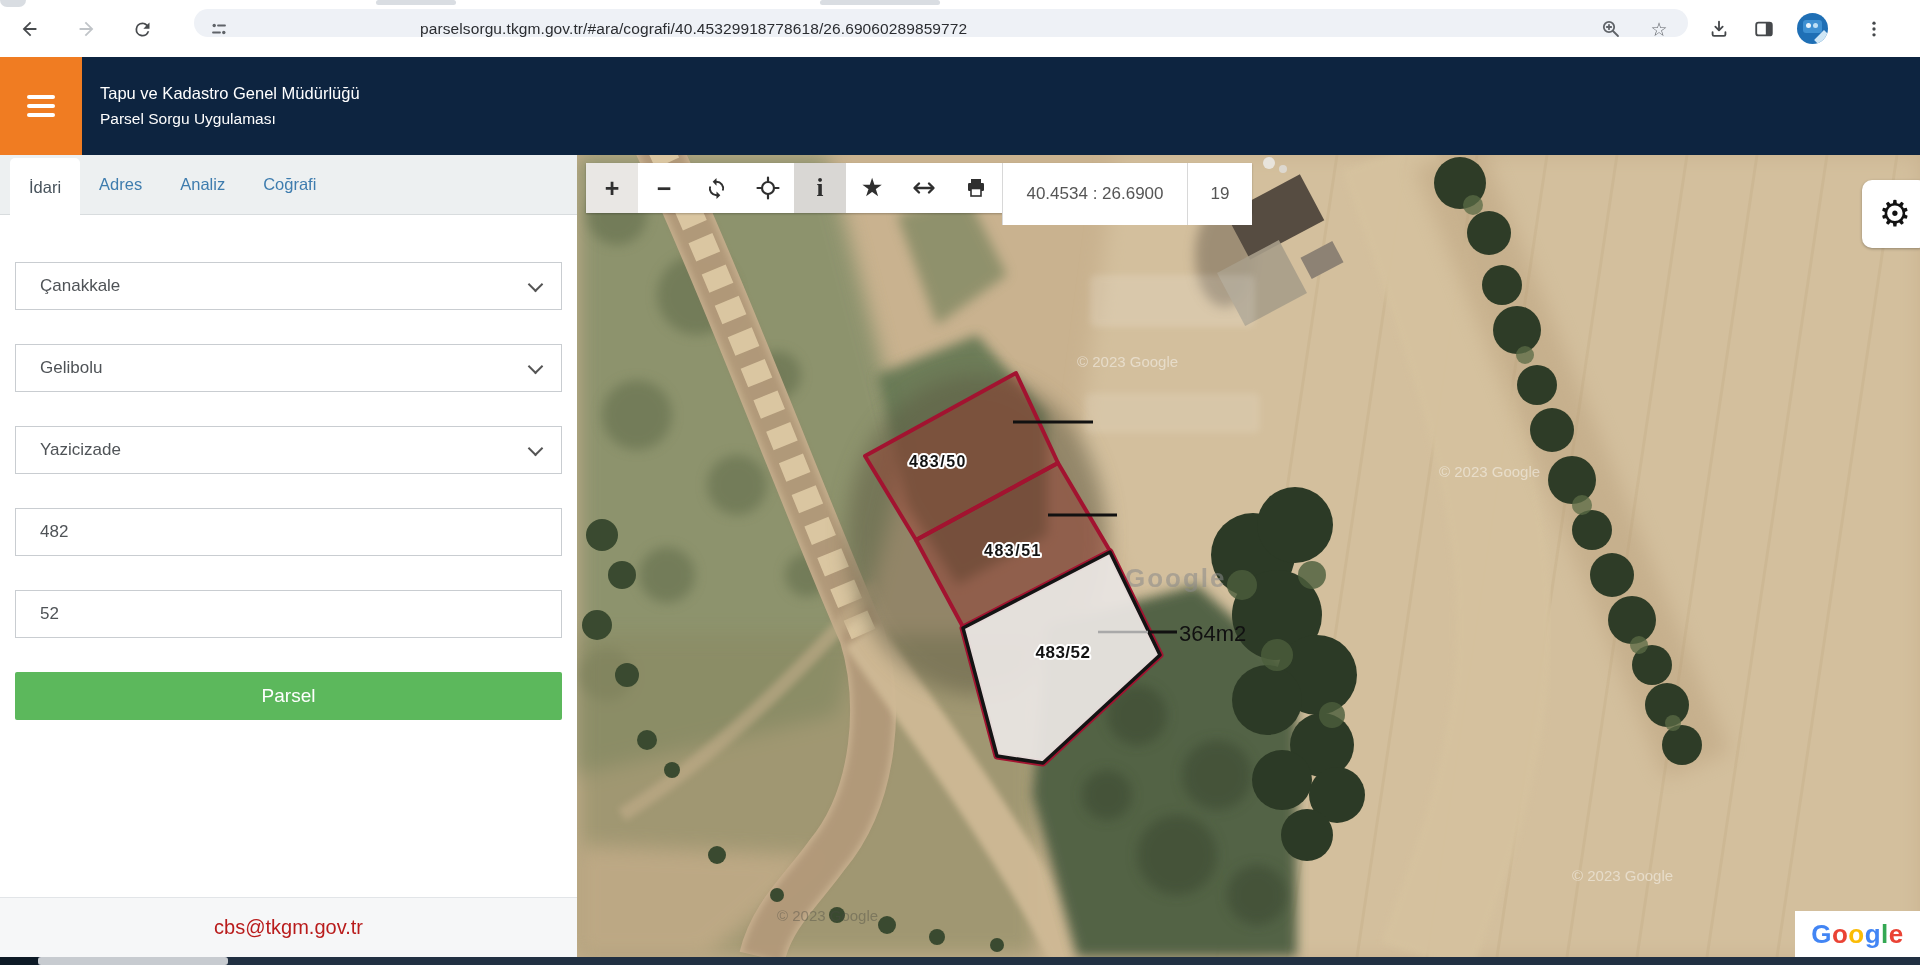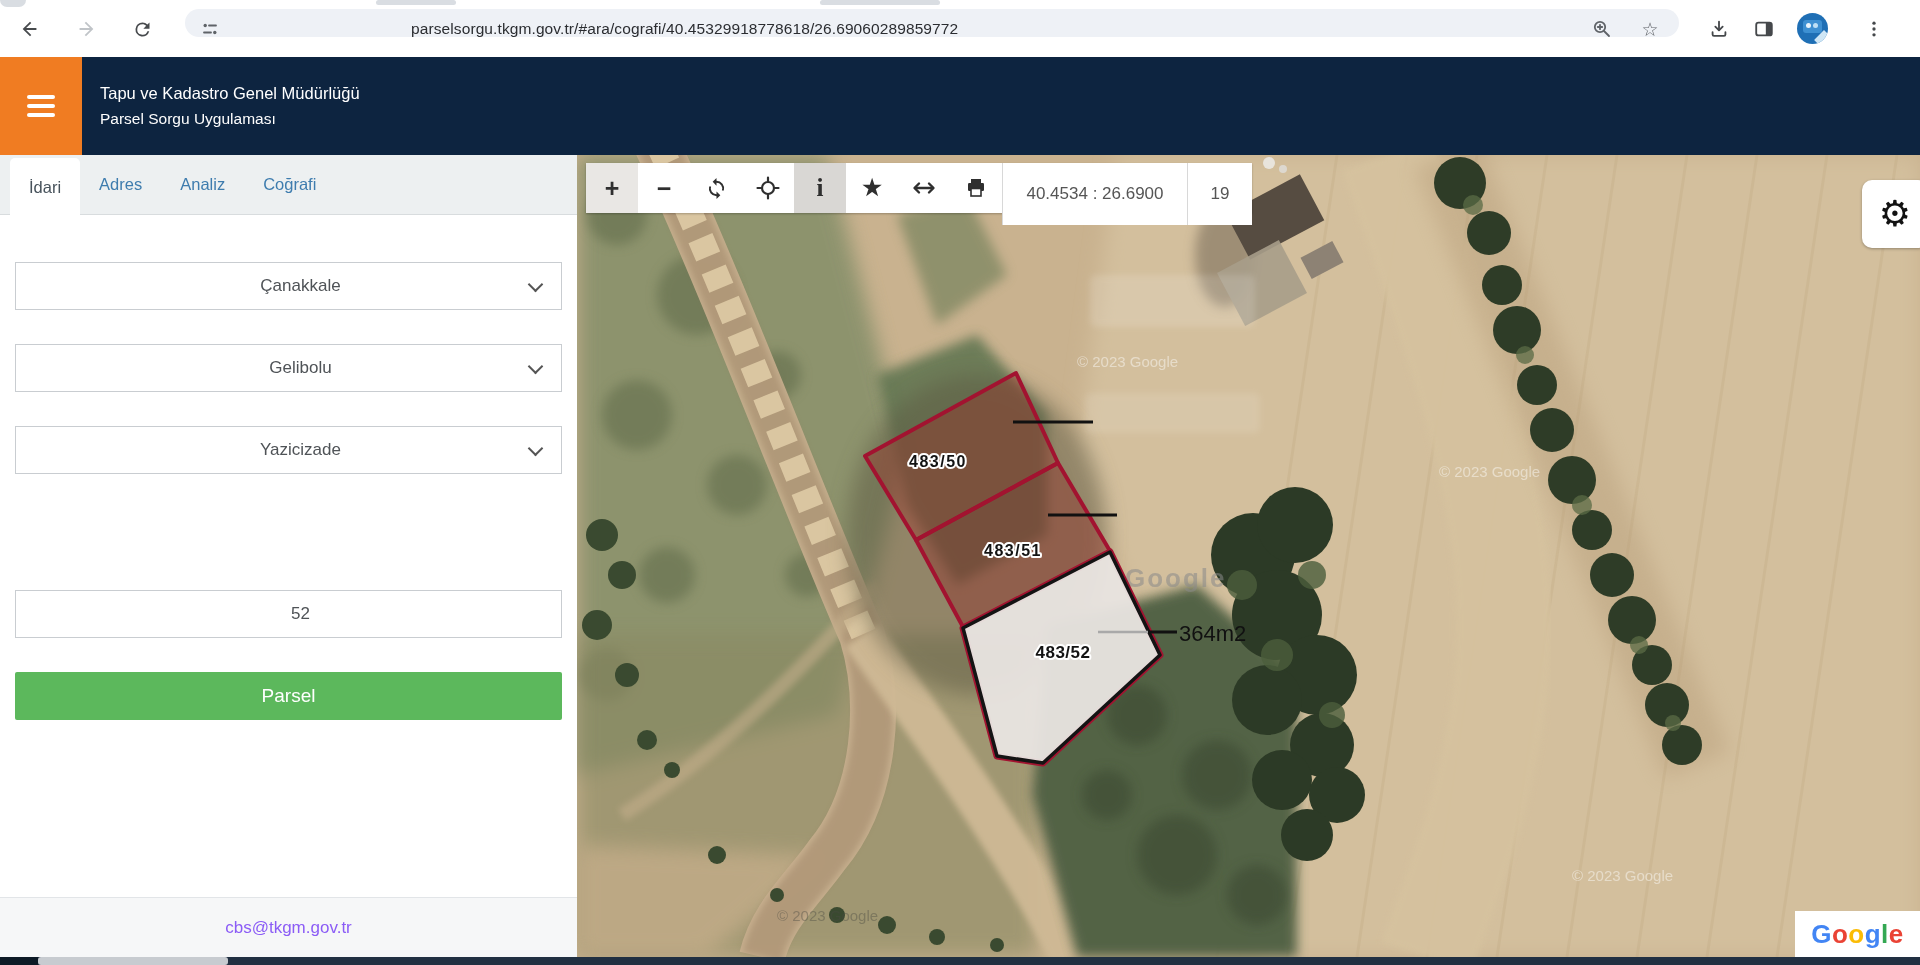--- a/index.html
+++ b/index.html
@@ -6,21 +6,21 @@
   body{
     width:1920px;height:965px;position:relative;overflow:hidden;
     font-family:"Liberation Sans", sans-serif;background:#fff;
     -webkit-font-smoothing:antialiased;
   }
   
   .browser{position:absolute;left:0;top:0;width:1920px;height:57px;background:#fff;}
   .tabstrip-frag{position:absolute;background:#d9dde2;border-radius:0 0 8px 8px;}
   .nav-ico{position:absolute;top:17px;width:24px;height:24px;display:flex;align-items:center;justify-content:center;}
   .omnibox{
-    position:absolute;left:185px;top:9px;width:1494px;height:28px;border-radius:20px;
+    position:absolute;left:194px;top:9px;width:1494px;height:28px;border-radius:20px;
     background:#eef1f6;display:flex;align-items:center;
   }
   .omnibox .url{
     position:absolute;left:226px;top:0;height:40px;display:flex;align-items:center;
     font-size:15.5px;color:#2b2d31;letter-spacing:.1px;white-space:nowrap;
   }
   .pill-ico{position:absolute;top:8px;width:24px;height:24px;display:flex;align-items:center;justify-content:center;}
   .chrome-right-ico{position:absolute;top:16px;width:26px;height:26px;display:flex;align-items:center;justify-content:center;}
   .avatar{
     position:absolute;left:1797px;top:13px;width:31px;height:31px;border-radius:50%;
@@ -50,36 +50,36 @@
   .tab{
     display:flex;align-items:center;padding:0 19px;font-size:16.5px;color:#3e7cae;cursor:pointer;
   }
   .tab.first{margin-left:10px;}
   .tab.active{
     background:#fff;color:#47525b;border-radius:5px 5px 0 0;margin-top:3px;height:58px;align-self:flex-start;text-align:right;
   }
   .form-field{
     position:absolute;left:15px;width:547px;height:48px;box-sizing:border-box;
     background:#fff;border:1px solid #c9cdd1;display:flex;align-items:center;
-    padding-left:24px;font-size:17px;color:#4f5357;justify-content:center;
+    padding-left:24px;font-size:17px;color:#4f5357;
   }
   .form-field .chev{
     position:absolute;right:20px;top:16px;width:9px;height:9px;
     border-right:2px solid #555;border-bottom:2px solid #555;transform:rotate(45deg);
   }
   .submit-btn{
     position:absolute;left:15px;top:517px;width:547px;height:48px;background:#5cb85c;
     border:none;border-radius:2px;color:#fff;font-size:19px;display:flex;align-items:center;justify-content:center;
     cursor:pointer;font-family:"Liberation Sans",sans-serif;
   }
   .side-footer{
     position:absolute;left:0;bottom:0;width:577px;height:60px;background:#f6f7f8;border-top:1px solid #e2e5e8;
     display:flex;align-items:center;justify-content:center;box-sizing:border-box;
   }
-  .side-footer a{color:#8b5cf6;font-size:17px;text-decoration:none;}
+  .side-footer a{color:#b91c1c;font-size:20px;text-decoration:none;}
   
   .map{position:absolute;left:577px;top:155px;width:1343px;height:802px;overflow:hidden;background:#c9b28f;}
   .map svg.sat{position:absolute;left:0;top:0;}
   .map-toolbar{
     position:absolute;left:9px;top:8px;height:50px;display:flex;background:#fff;
     box-shadow:0 1px 2px rgba(0,0,0,.25);
   }
   .mt-btn{
     width:52px;height:50px;display:flex;align-items:center;justify-content:center;cursor:pointer;
     color:#2f2f2f;font-size:25px;font-weight:700;background:#fff;
@@ -217,20 +217,23 @@
     <span>Çanakkale</span>
     <span class="chev"></span>
   </div>
   <div class="form-field" style="top:271px;">
     <span>Yazicizade</span>
     <span class="chev"></span>
   </div>
   <div class="form-field" style="top:189px;">
     <span>Gelibolu</span>
     <span class="chev"></span>
+  </div>
+  <div class="form-field" style="top:353px;">
+    <span>482</span>
   </div>
   <div class="form-field" style="top:435px;">
     <span>52</span>
   </div>
   <button class="submit-btn">Parsel</button>
 
   <div class="side-footer">
     <a href="#">cbs@tkgm.gov.tr</a>
   </div>
 </div>

